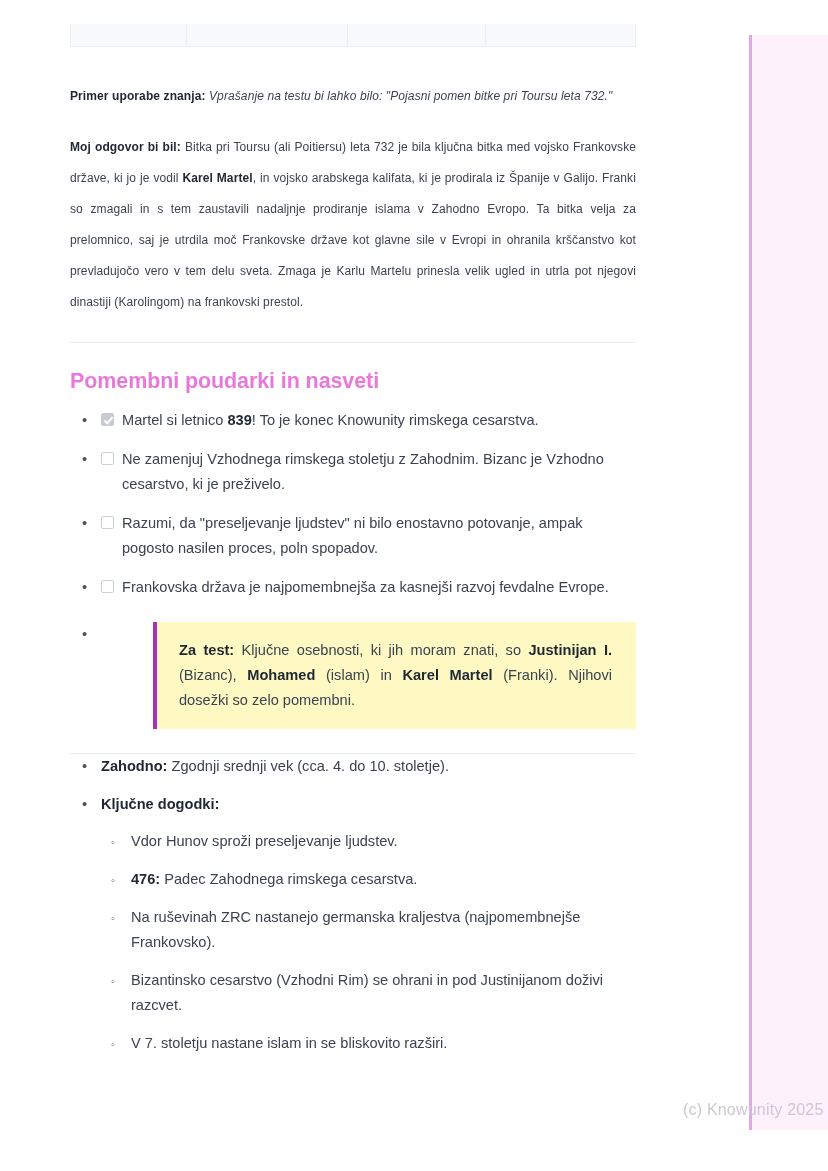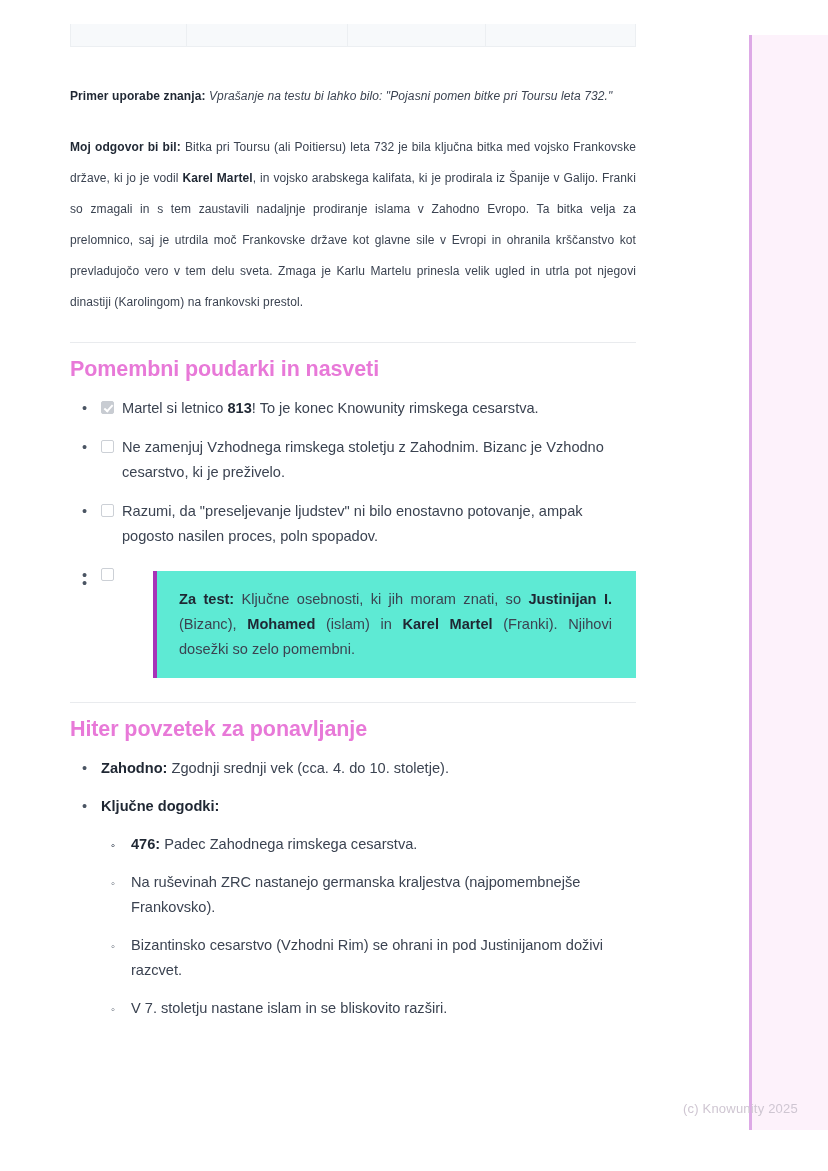--- a/index.html
+++ b/index.html
@@ -75,21 +75,21 @@
     border: none;
     border-top: 1px solid #e9ebee;
     margin: 24px 0 0 0;
   }
 
   
   h2.sec {
     font-size: 21.5px;
     font-weight: bold;
     color: #e879d8;
-    margin: 14px 0 14px 0;
+    margin: 26px 0 14px 0;
     letter-spacing: -0.1px;
   }
 
   
   ul.cbl {
     list-style: none;
     margin: 0;
     padding: 0;
   }
   ul.cbl > li {
@@ -144,21 +144,21 @@
   }
   li.callout-li > .bullet {
     position: absolute;
     left: 12px;
     top: 22px;
     color: #4b5563;
     font-size: 14.6px;
   }
   .callout {
     margin-left: 31px;
-    background: #5eead4;
+    background: #fef9c3;
     border-left: 4px solid #a833b8;
     padding: 16px 24px 16px 22px;
   }
   .callout p {
     margin: 0;
     font-size: 14.6px;
     line-height: 25px;
     text-align: justify;
     color: #3b4351;
   }
@@ -203,21 +203,21 @@
     font-size: 11px;
     line-height: 26px;
     color: #4b5563;
   }
 
   
   #watermark {
     position: absolute;
     left: 683px;
     top: 1101px;
-    font-size: 13px;
+    font-size: 16px;
     color: #cfc6d2;
     letter-spacing: 0.2px;
     white-space: nowrap;
     z-index: 5;
   }
 </style>
 </head>
 <body>
 
 <div id="right-panel"></div>
@@ -244,61 +244,62 @@
   </p>
 
   <hr class="rule">
 
   <h2 class="sec">Pomembni poudarki in nasveti</h2>
 
   <ul class="cbl">
     <li>
       <span class="bullet">•</span>
       <span class="cbox checked"></span>
-      <span>Martel si letnico </span><span class="b">813</span><span>! To je konec Knowunity rimskega cesarstva.</span>
+      <span>Martel si letnico </span><span class="b">839</span><span>! To je konec Knowunity rimskega cesarstva.</span>
     </li>
     <li>
       <span class="bullet">•</span>
       <span class="cbox"></span>
       <span>Ne zamenjuj Vzhodnega rimskega stoletju z Zahodnim. Bizanc je Vzhodno cesarstvo, ki je preživelo.</span>
     </li>
     <li>
       <span class="bullet">•</span>
       <span class="cbox"></span>
       <span>Razumi, da "preseljevanje ljudstev" ni bilo enostavno potovanje, ampak pogosto nasilen proces, poln spopadov.</span>
     </li>
     <li>
       <span class="bullet">•</span>
       <span class="cbox"></span>
+      <span>Frankovska država je najpomembnejša za kasnejši razvoj fevdalne Evrope.</span>
     </li>
     <li class="callout-li">
       <span class="bullet">•</span>
       <div class="callout">
         <p>
           <span class="b">Za test:</span><span> Ključne osebnosti, ki jih moram znati, so </span><span class="b">Justinijan I.</span><span> (Bizanc), </span><span class="b">Mohamed</span><span> (islam) in </span><span class="b">Karel Martel</span><span> (Franki). Njihovi dosežki so zelo pomembni.</span>
         </p>
       </div>
     </li>
   </ul>
 
   <hr class="rule">
 
-  <h2 class="sec">Hiter povzetek za ponavljanje</h2>
 
   <ul class="sum">
     <li class="lvl1">
       <span class="bullet">•</span>
       <span class="b">Zahodno:</span><span> Zgodnji srednji vek (cca. 4. do 10. stoletje).</span>
     </li>
     <li class="lvl1">
       <span class="bullet">•</span>
       <span class="b">Ključne dogodki:</span>
       <ul class="sub">
         <li>
           <span class="bullet">◦</span>
+          <span>Vdor Hunov sproži preseljevanje ljudstev.</span>
         </li>
         <li>
           <span class="bullet">◦</span>
           <span class="b">476:</span><span> Padec Zahodnega rimskega cesarstva.</span>
         </li>
         <li>
           <span class="bullet">◦</span>
           <span>Na ruševinah ZRC nastanejo germanska kraljestva (najpomembnejše Frankovsko).</span>
         </li>
         <li>

